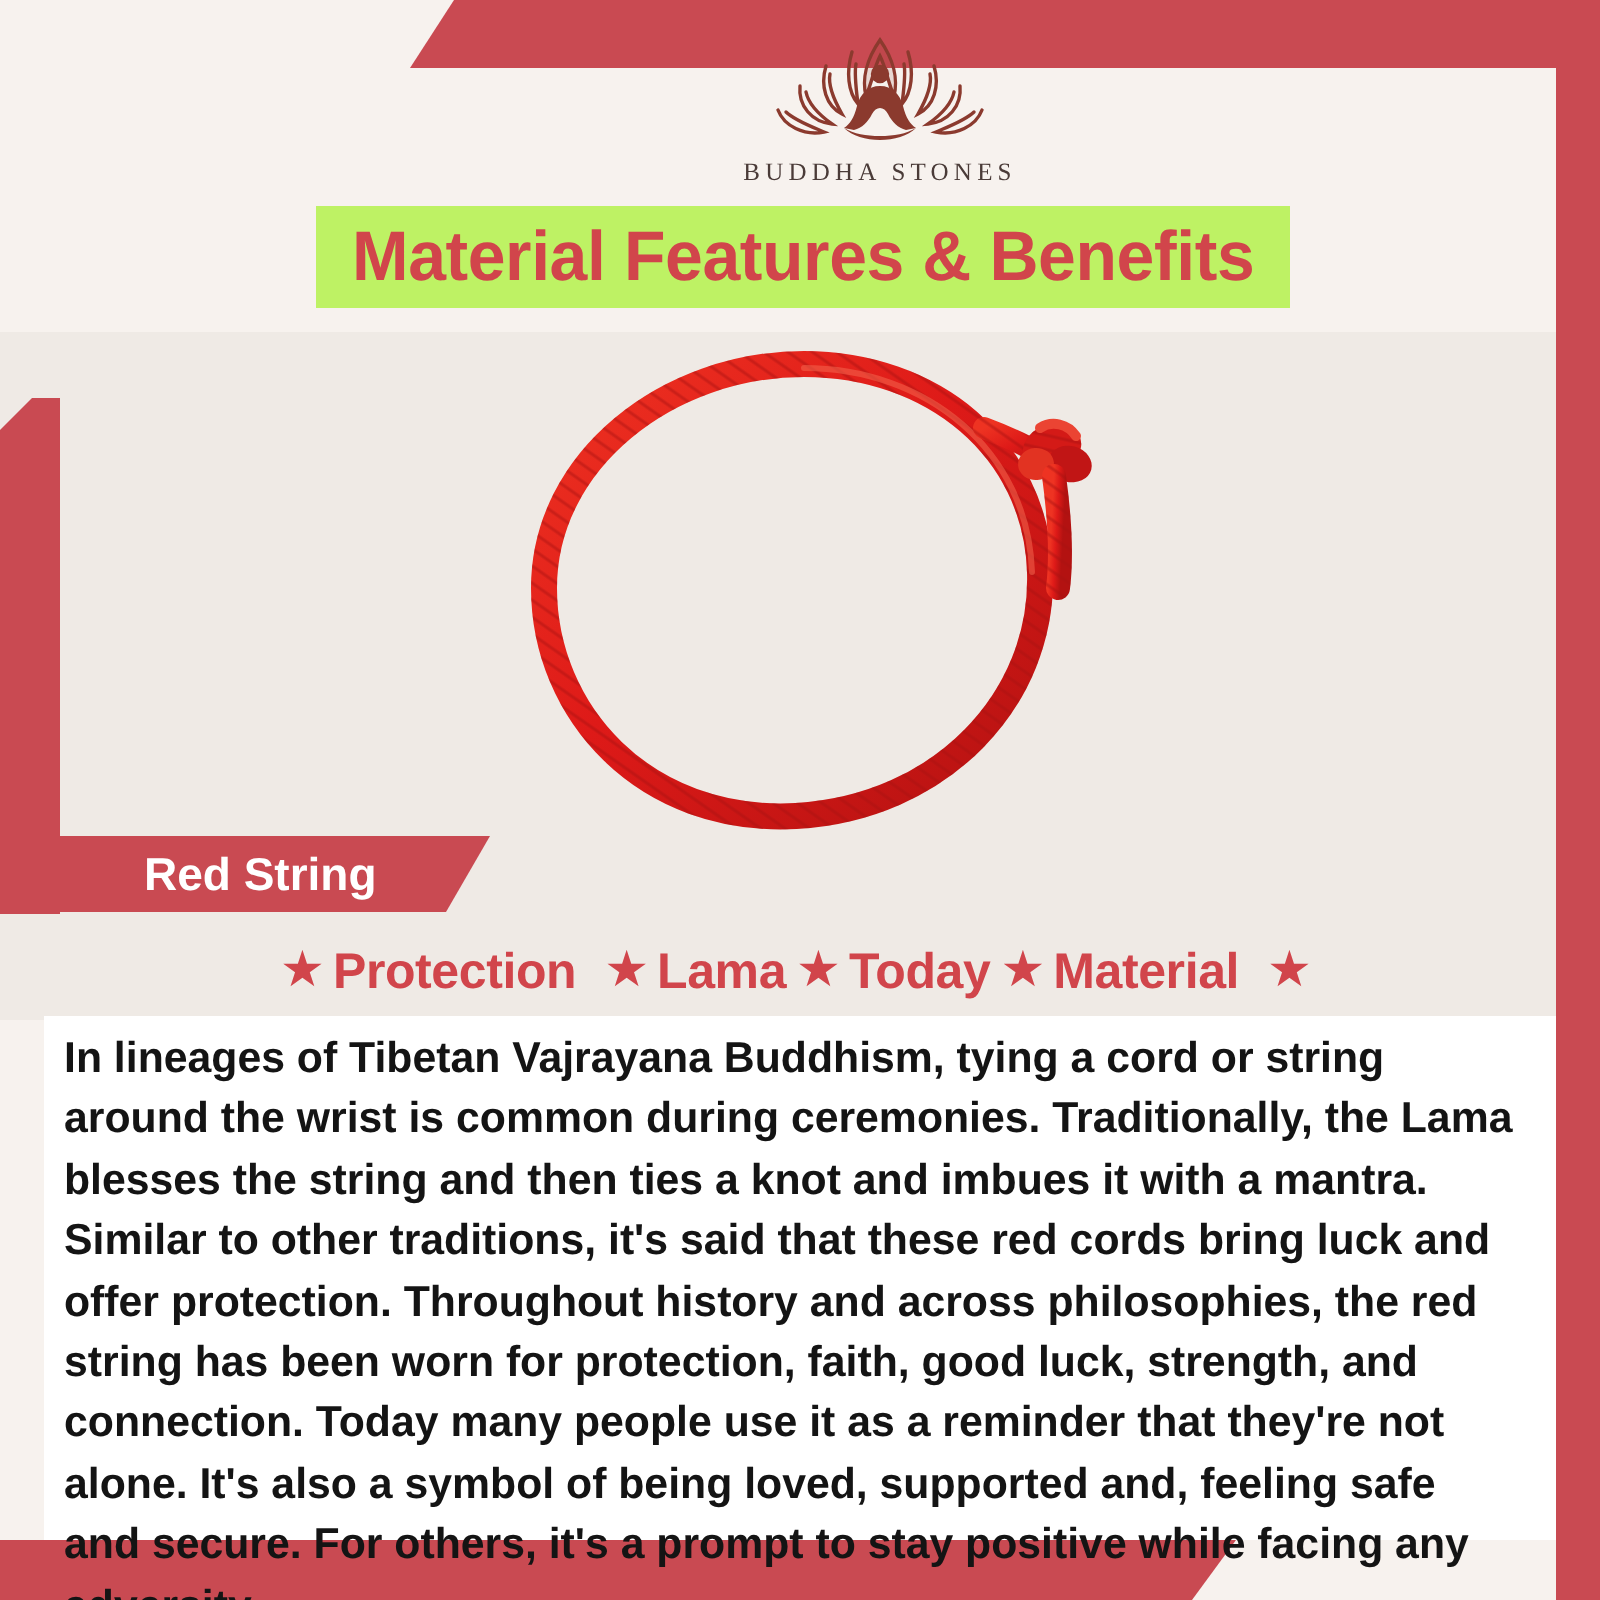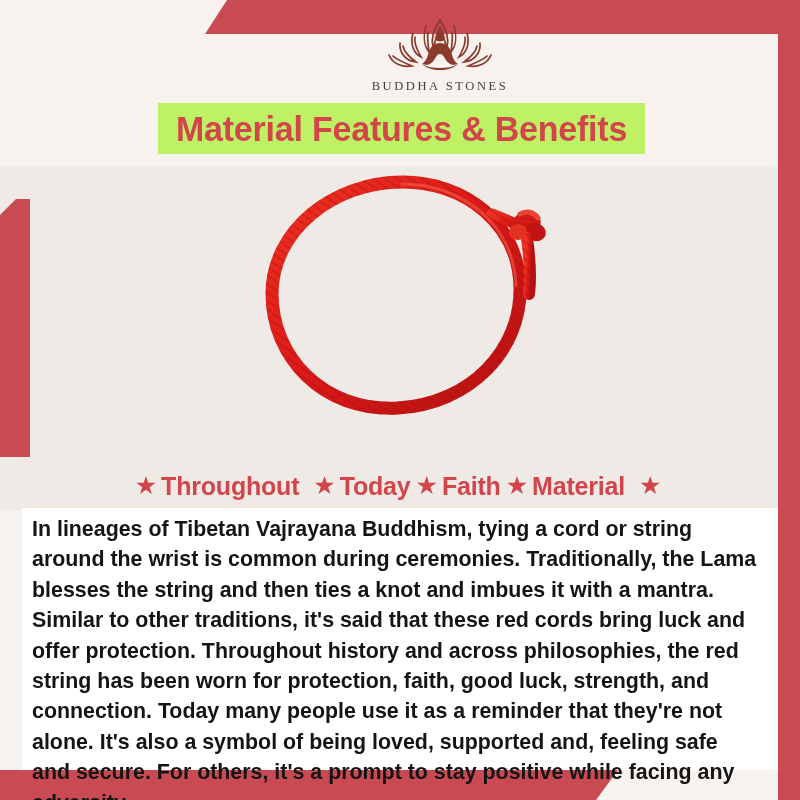--- a/index.html
+++ b/index.html
@@ -183,35 +183,38 @@
         <ellipse cx="305" cy="64" rx="11" ry="9" transform="rotate(15 305 64)" fill="#C11515"></ellipse>
         <ellipse cx="288" cy="64" rx="9" ry="8" transform="rotate(-5 288 64)" fill="#E23322"></ellipse>
         <path d="M290 46 C296 42 304 44 308 50" fill="none" stroke="#EB4433" stroke-width="5" stroke-linecap="round"></path>
       </g>
 
       <path d="M297 70 C300 92 301 110 299 126" fill="none" stroke="url(#cordg)" stroke-width="12" stroke-linecap="round"></path>
       <path d="M297 70 C300 92 301 110 299 126" fill="none" stroke="url(#braid)" stroke-width="12" stroke-linecap="round"></path>
     </svg>
   </div>
 
+  <div class="label-banner">
+    <span class="label-text">Red String</span>
+  </div>
 
   <div class="features">
     <span class="feat">
       <span class="star">★</span>
-      <span class="flabel">Throughout</span>
+      <span class="flabel">Protection</span>
     </span>
     <span class="feat-gap-wide"></span>
     <span class="feat">
       <span class="star">★</span>
+      <span class="flabel">Lama</span>
+    </span>
+    <span class="feat-gap-narrow"></span>
+    <span class="feat">
+      <span class="star">★</span>
       <span class="flabel">Today</span>
-    </span>
-    <span class="feat-gap-narrow"></span>
-    <span class="feat">
-      <span class="star">★</span>
-      <span class="flabel">Faith</span>
     </span>
     <span class="feat-gap-narrow"></span>
     <span class="feat">
       <span class="star">★</span>
       <span class="flabel">Material</span>
     </span>
     <span class="feat-gap-wide"></span>
     <span class="feat">
       <span class="star">★</span>
     </span>

